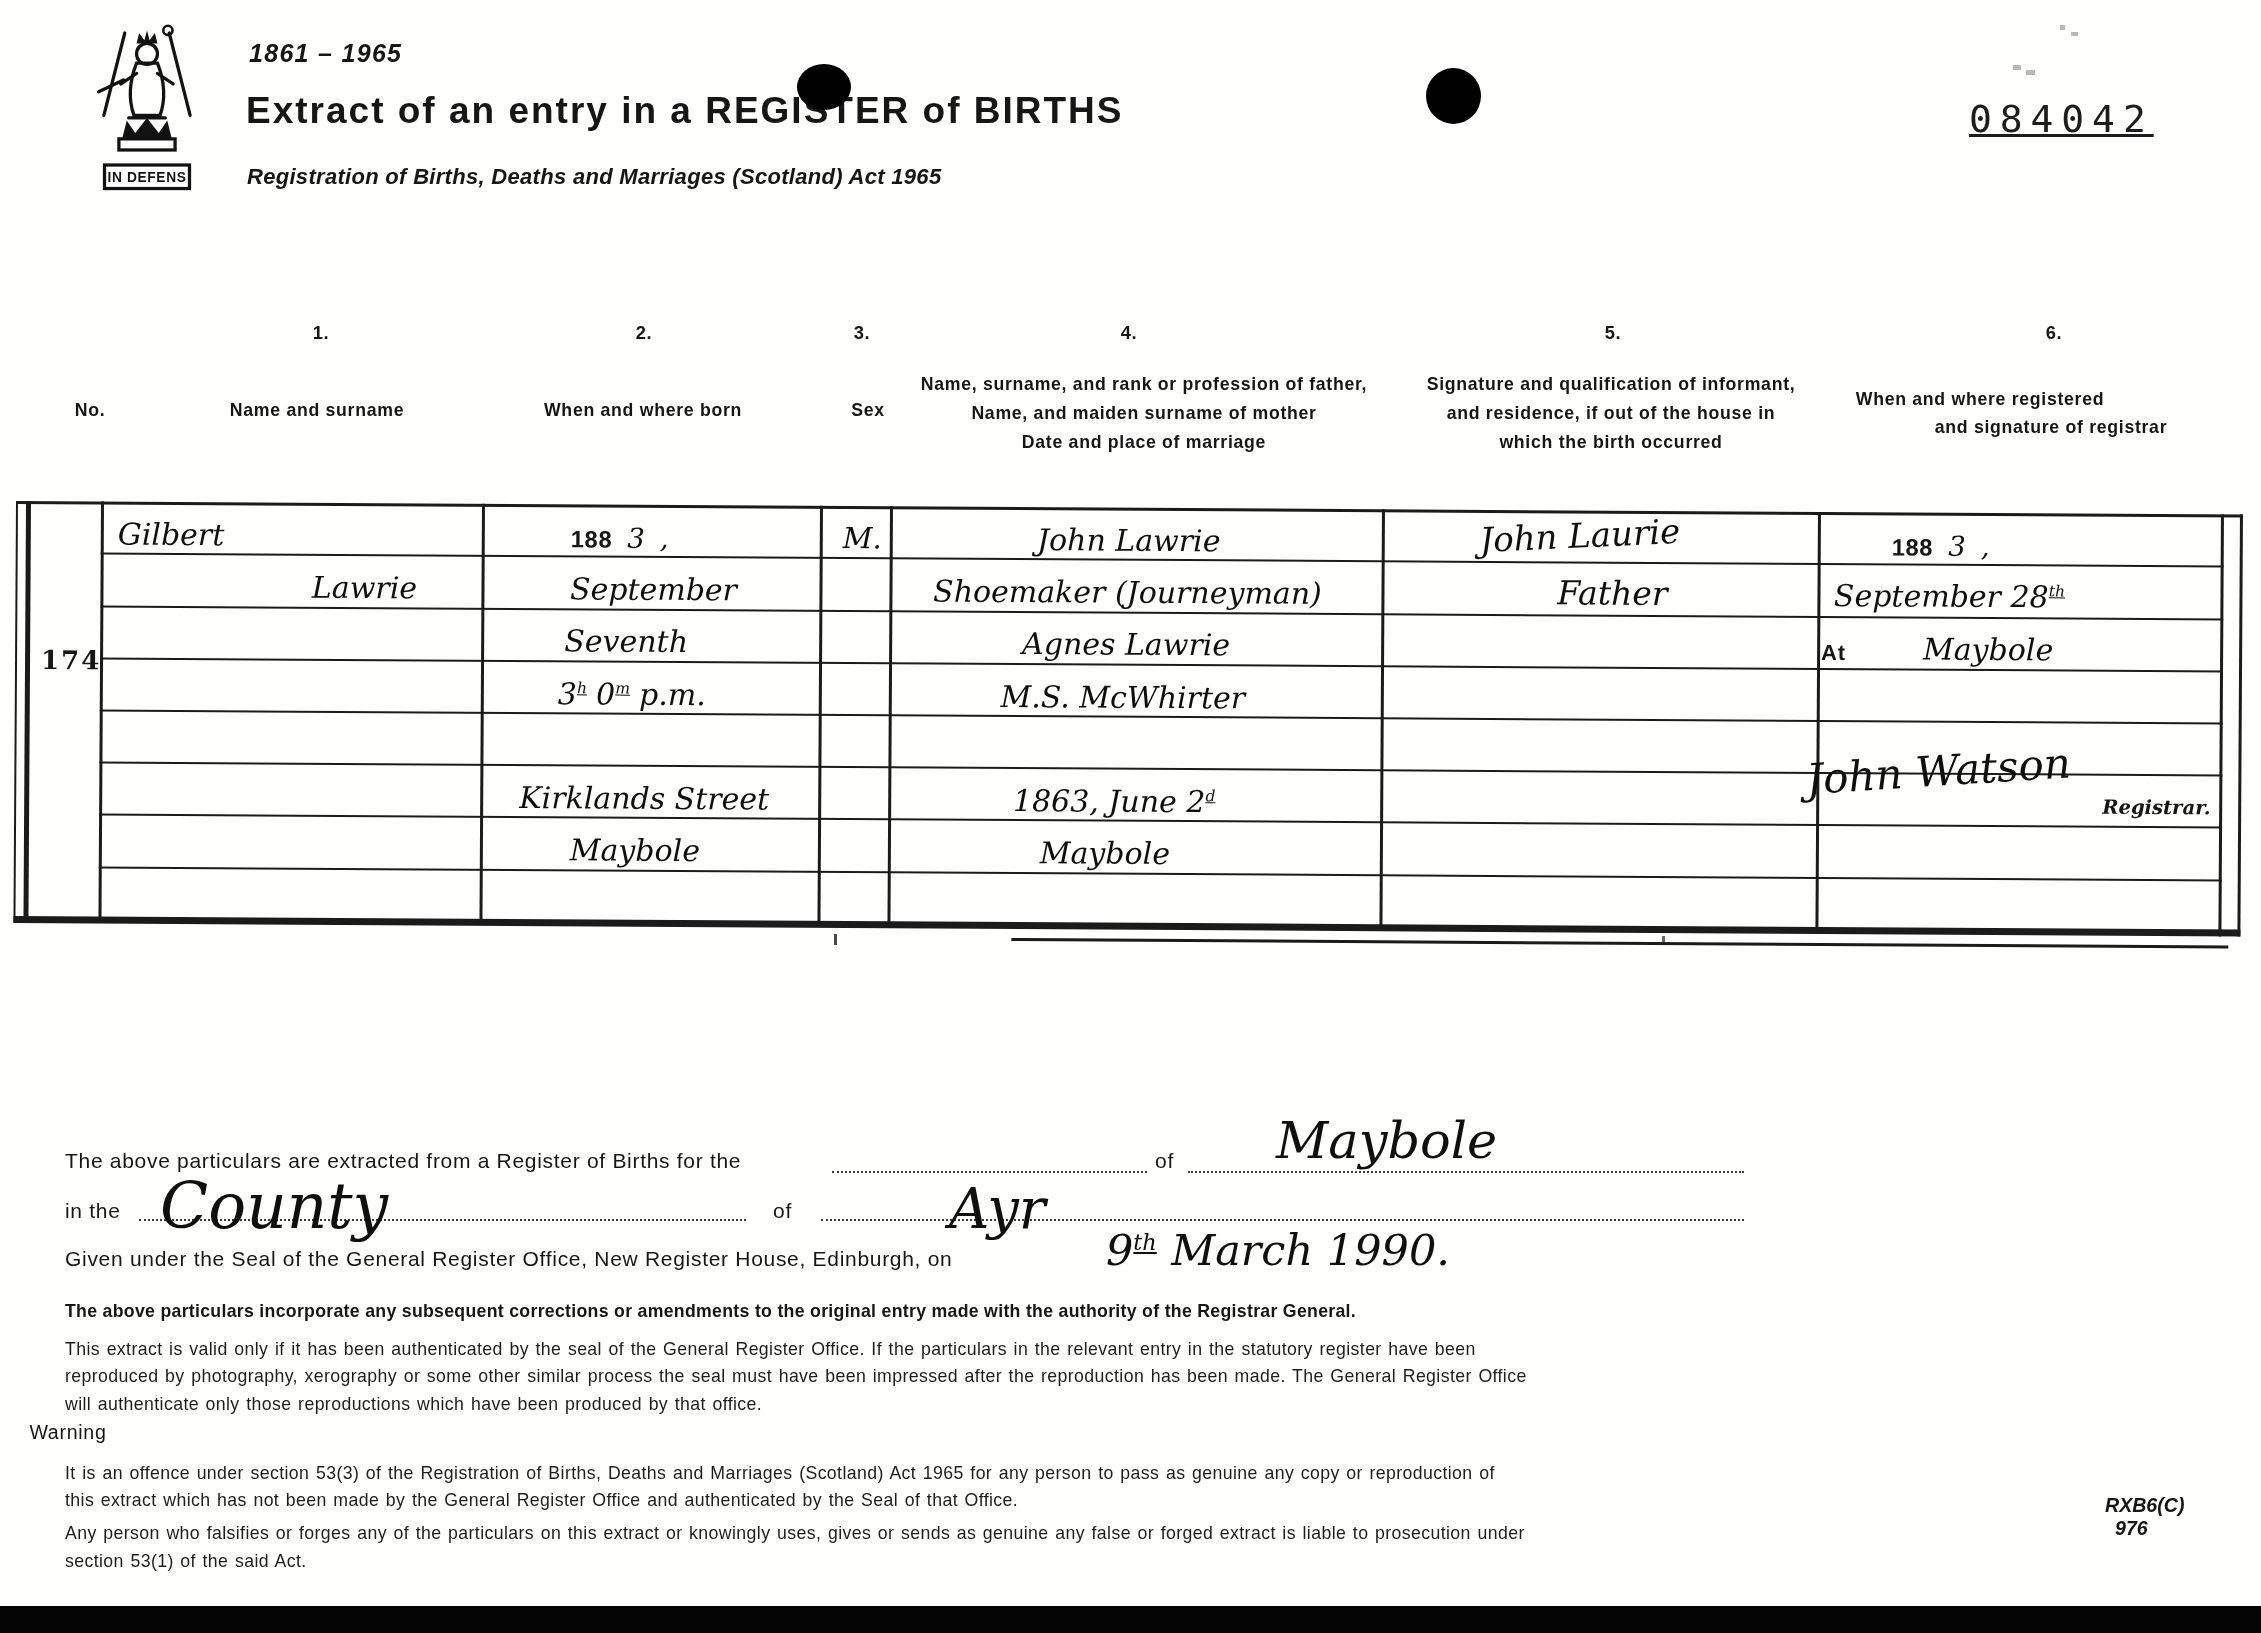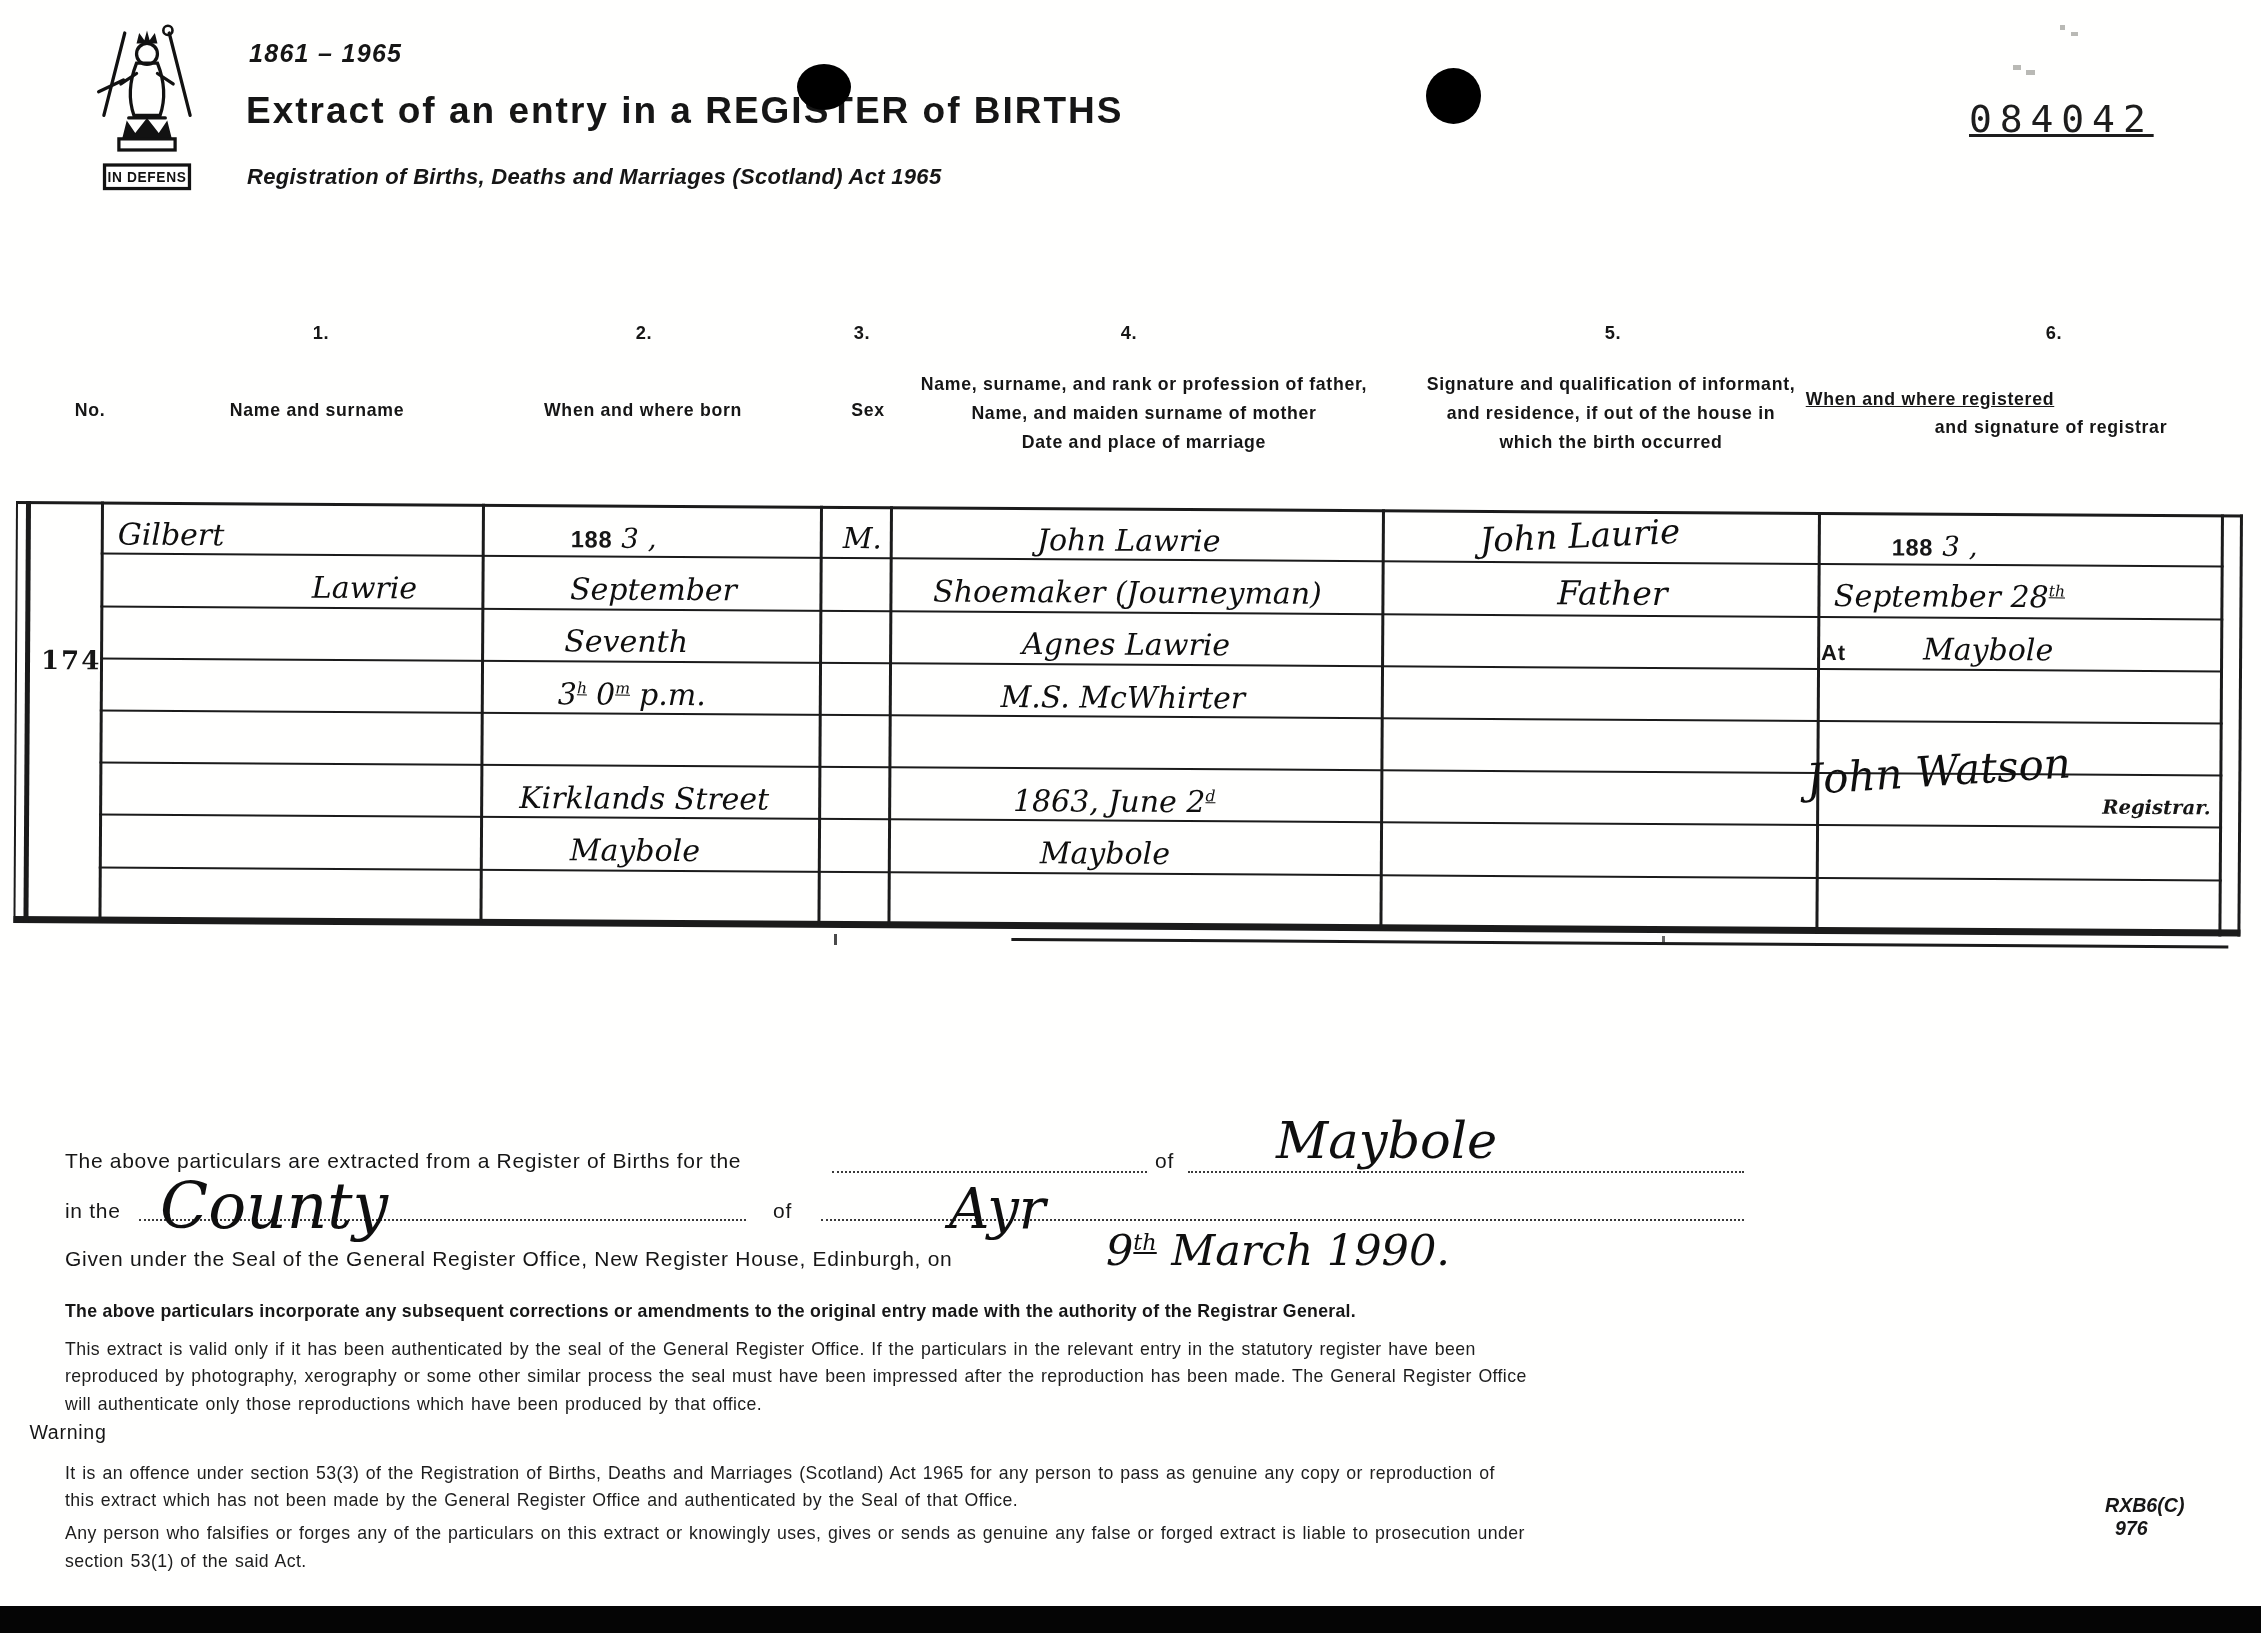--- a/index.html
+++ b/index.html
@@ -18,21 +18,21 @@
   .i{font-style:italic;}
   .hw{font-family:"DejaVu Serif",serif;font-style:italic;color:#0f0f0f;white-space:nowrap;}
   .hw sup{font-size:0.52em;text-decoration:underline;}
   .para{font-size:17.7px;letter-spacing:0.4px;word-spacing:1.3px;color:#1d1d1d;}
   .hline,.vline{position:absolute;background:#1b1b1b;}
   .dotted{position:absolute;height:0;border-bottom:2.6px dotted #3a3a3a;}
   .punch{position:absolute;background:#000;border-radius:50%;z-index:6;}
   .speck{position:absolute;background:#b9b9b5;}
   #register-copy{position:absolute;left:0;top:0;width:2261px;height:1633px;
     transform:rotate(0.35deg);transform-origin:26px 504px;}
-  .yearmix{display:flex;align-items:baseline;gap:9px;}
+  .yearmix{display:flex;align-items:baseline;gap:15px;}
   .crest-motto{font-family:"Liberation Sans",sans-serif;font-weight:700;font-size:21px;letter-spacing:1px;}
   sup{line-height:0;margin-top:13px;}
 </style>
 </head>
 <body>
 
 <div id="doc">
 
   <div class="abs" style="left:88px;top:15.7px;width:118px;height:183px;">
     <svg width="118" height="183" viewBox="0 0 180 280">
@@ -92,21 +92,21 @@
   <div class="abs print b ctr" style="left:868px;top:400px;font-size:17.7px;">Sex</div>
 
   <div class="abs print b ctr" style="left:1144px;top:374px;font-size:17.7px;">Name, surname, and rank or profession of father,</div>
   <div class="abs print b ctr" style="left:1144px;top:403px;font-size:17.7px;">Name, and maiden surname of mother</div>
   <div class="abs print b ctr" style="left:1144px;top:432px;font-size:17.7px;">Date and place of marriage</div>
 
   <div class="abs print b ctr" style="left:1611px;top:374px;font-size:17.7px;">Signature and qualification of informant,</div>
   <div class="abs print b ctr" style="left:1611px;top:403px;font-size:17.7px;">and residence, if out of the house in</div>
   <div class="abs print b ctr" style="left:1611px;top:432px;font-size:17.7px;">which the birth occurred</div>
 
-  <div class="abs print b ctr" style="left:1930px;top:389px;font-size:17.7px;text-decoration:underline;">When and where registered</div>
+  <div class="abs print b ctr" style="left:1980px;top:389px;font-size:17.7px;">When and where registered</div>
   <div class="abs print b ctr" style="left:2051px;top:417px;font-size:17.7px;">and signature of registrar</div>
 
   <div id="register-copy">
 
     <div class="hline" style="left:15.7px;top:501px;width:2227px;height:3.3px;"></div>
     <div class="hline" style="left:15.7px;top:916px;width:2227px;height:7.2px;"></div>
     <div class="hline" style="left:1014px;top:932px;width:1217px;height:2.6px;"></div>
     <div class="vline" style="left:15.7px;top:501px;width:2px;height:422px;"></div>
     <div class="vline" style="left:26px;top:501px;width:5.2px;height:422px;"></div>
     <div class="vline" style="left:2221px;top:501px;width:3.3px;height:422px;"></div>

